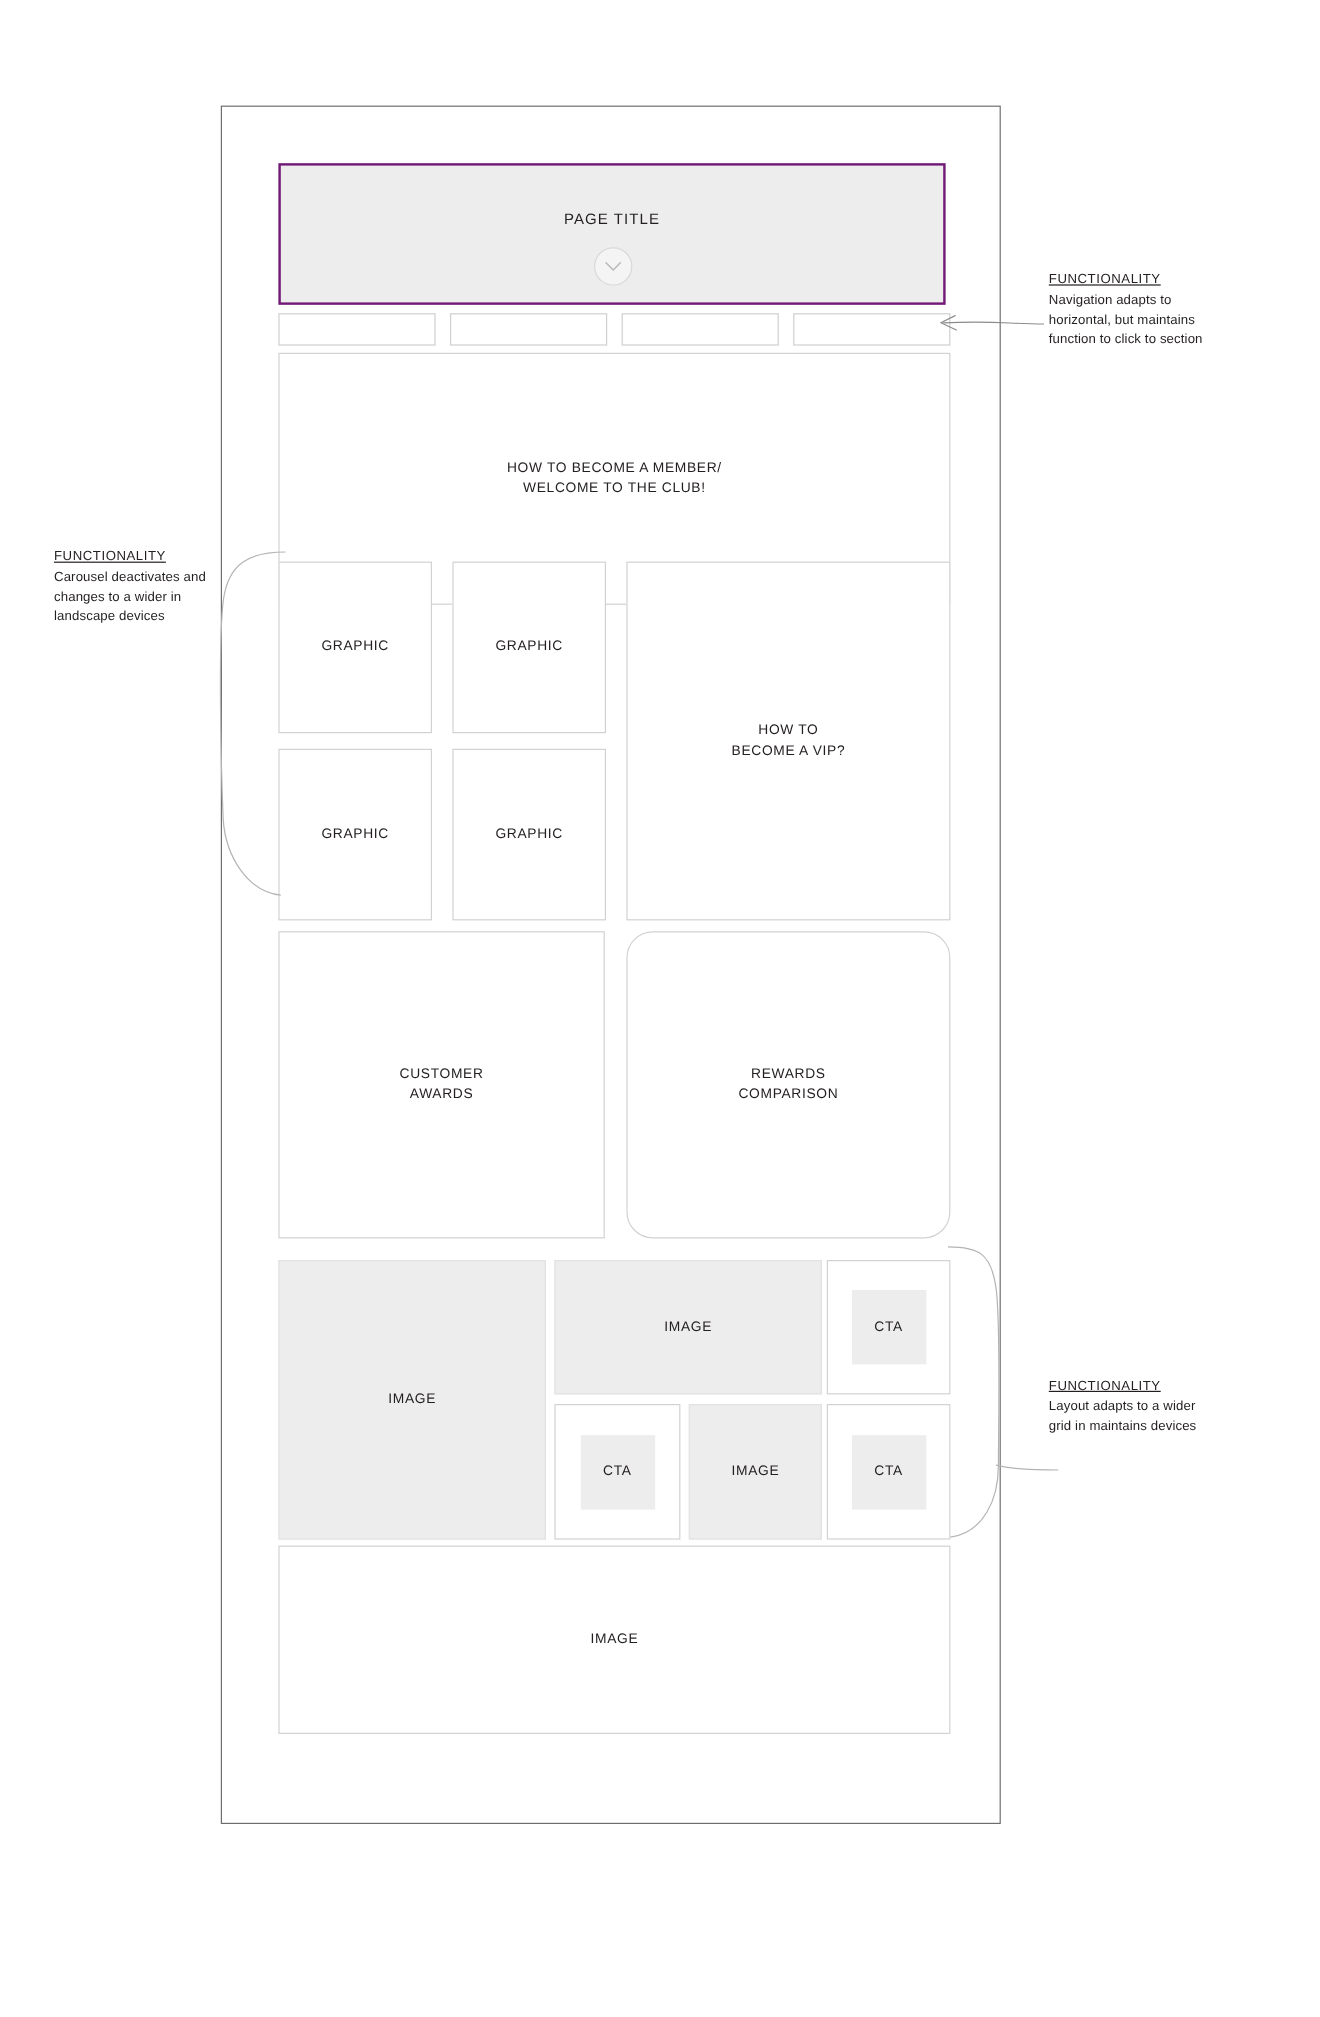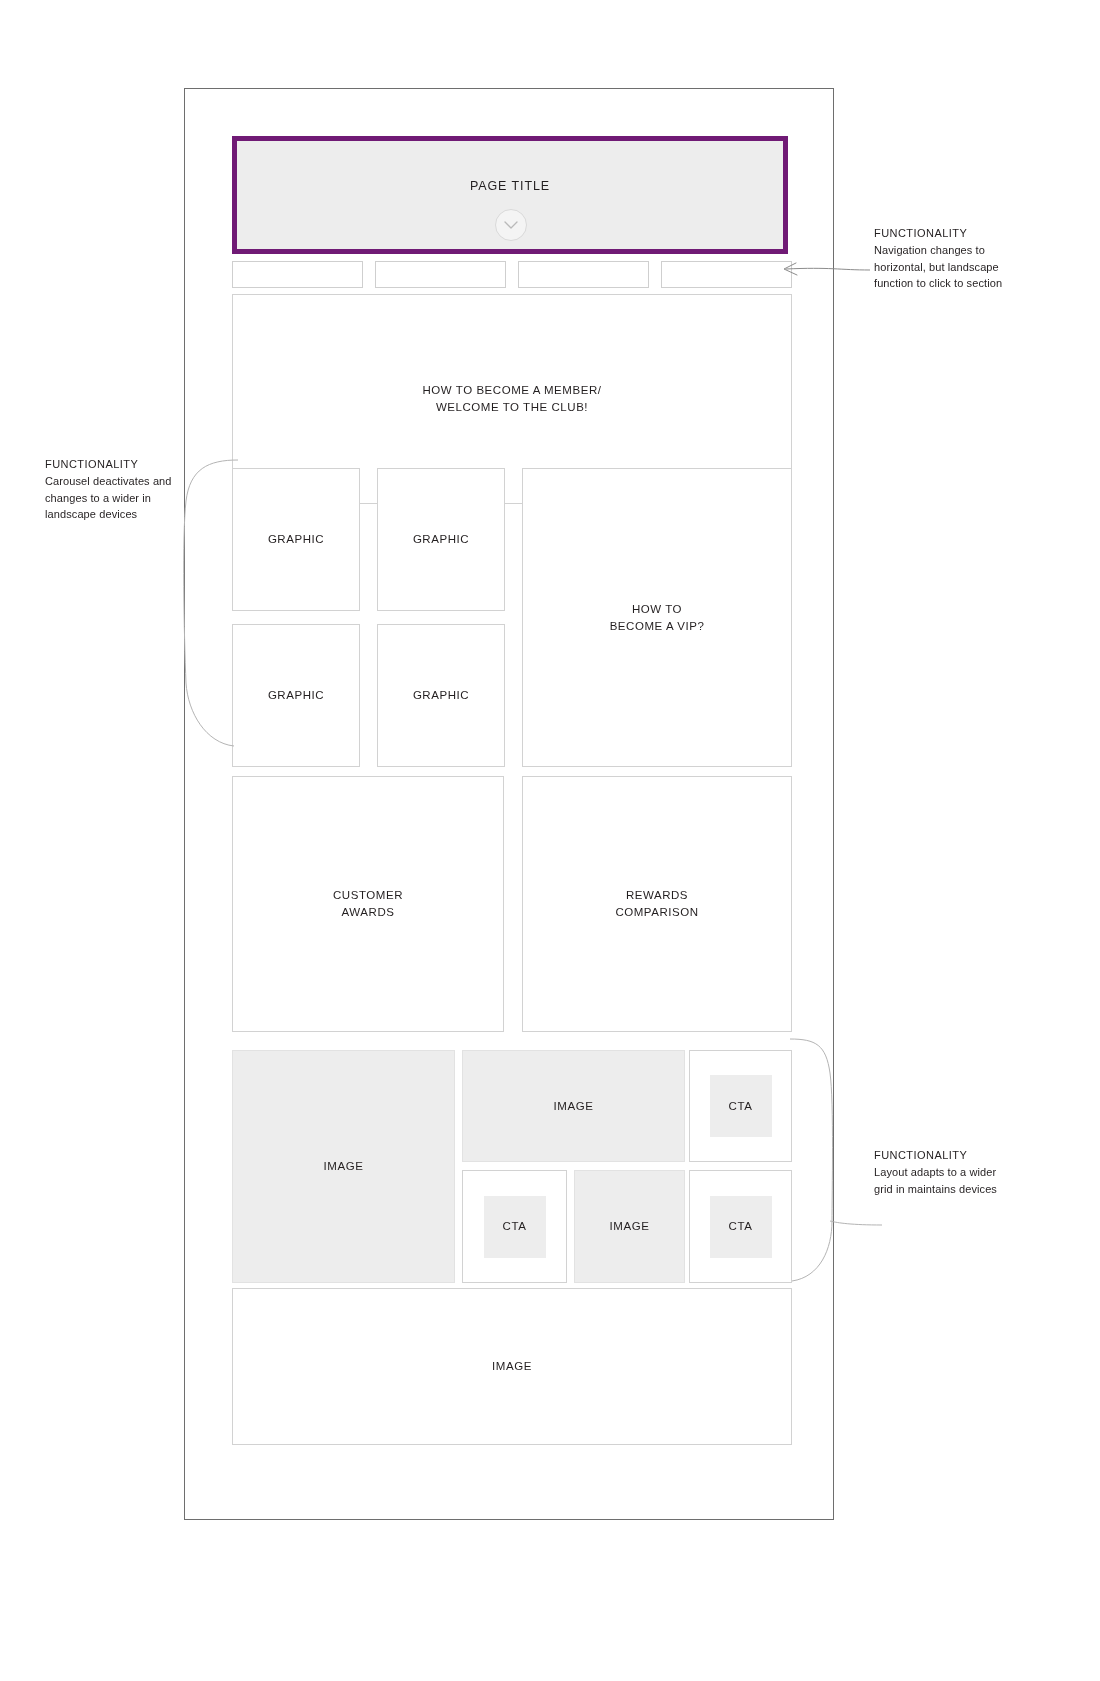--- a/index.html
+++ b/index.html
@@ -55,21 +55,21 @@
 
   
   #header-banner {
     position: absolute;
     left: 47px;
     top: 47px;
     width: 556px;
     height: 118px;
     background: #ededed;
     box-sizing: border-box;
-    border: 5px solid #701a75;
+    border: 2px solid #701a75;
   }
   #page-title {
     position: absolute;
     left: 0;
     right: 0;
     top: 38px;
     text-align: center;
     font-size: 12.5px;
     letter-spacing: 0.9px;
     color: #231f20;
@@ -105,20 +105,21 @@
     width: 136px;
     font-size: 11px;
     line-height: 1.48;
     color: #231f20;
     letter-spacing: 0.1px;
   }
   .annotation .ann-title {
     display: block;
     letter-spacing: 0.45px;
     margin-bottom: 1px;
+    text-decoration: underline;
   }
   .annotation .ann-body {
     display: block;
   }
 
   svg.leader {
     position: absolute;
     overflow: visible;
     pointer-events: none;
   }
@@ -162,21 +163,21 @@
 
   <div class="wf-box" style="left:47px; top:687px; width:272px; height:256px;">
     <span class="wf-label">CUSTOMER
 AWARDS</span>
   </div>
 
   <div class="wf-box" style="left:337px; top:379px; width:270px; height:299px;">
     <span class="wf-label">HOW TO
 BECOME A VIP?</span>
   </div>
-  <div class="wf-box" style="left:337px; top:687px; width:270px; height:256px;">
+  <div class="wf-box" style="left:337px; top:687px; width:270px; height:256px;border-radius:22px;">
     <span class="wf-label">REWARDS
 COMPARISON</span>
   </div>
 
   <div class="wf-box filled" style="left:47px; top:961px; width:223px; height:233px;">
     <span class="wf-label">IMAGE</span>
   </div>
 
   <div class="wf-box filled" style="left:277px; top:961px; width:223px; height:112px;">
     <span class="wf-label">IMAGE</span>
@@ -209,21 +210,21 @@
   </div>
 
 </div>
 
 <svg class="leader" style="left:770px; top:255px;" width="110" height="30">
   <path d="M100,15 C70,15 60,12 16,14" fill="none" stroke="#8c8c8c" stroke-width="1"></path>
   <polyline points="26,8 14,14 27,20" fill="none" stroke="#8c8c8c" stroke-width="1" stroke-linecap="round" stroke-linejoin="round"></polyline>
 </svg>
 <div class="annotation" style="left:874px; top:225px;">
   <span class="ann-title">FUNCTIONALITY</span>
-  <span class="ann-body">Navigation changes to horizontal, but landscape function to click to section</span>
+  <span class="ann-body">Navigation adapts to horizontal, but maintains function to click to section</span>
 </div>
 
 <svg class="leader" style="left:168px; top:455px;" width="80" height="300">
   <path d="M70,5 C40,5 22,14 18,46 C14,80 16,180 18,228 C20,258 38,288 66,291" fill="none" stroke="#b4b4b4" stroke-width="1"></path>
 </svg>
 <div class="annotation" style="left:45px; top:456px;">
   <span class="ann-title">FUNCTIONALITY</span>
   <span class="ann-body">Carousel deactivates and changes to a wider in landscape devices</span>
 </div>
 

